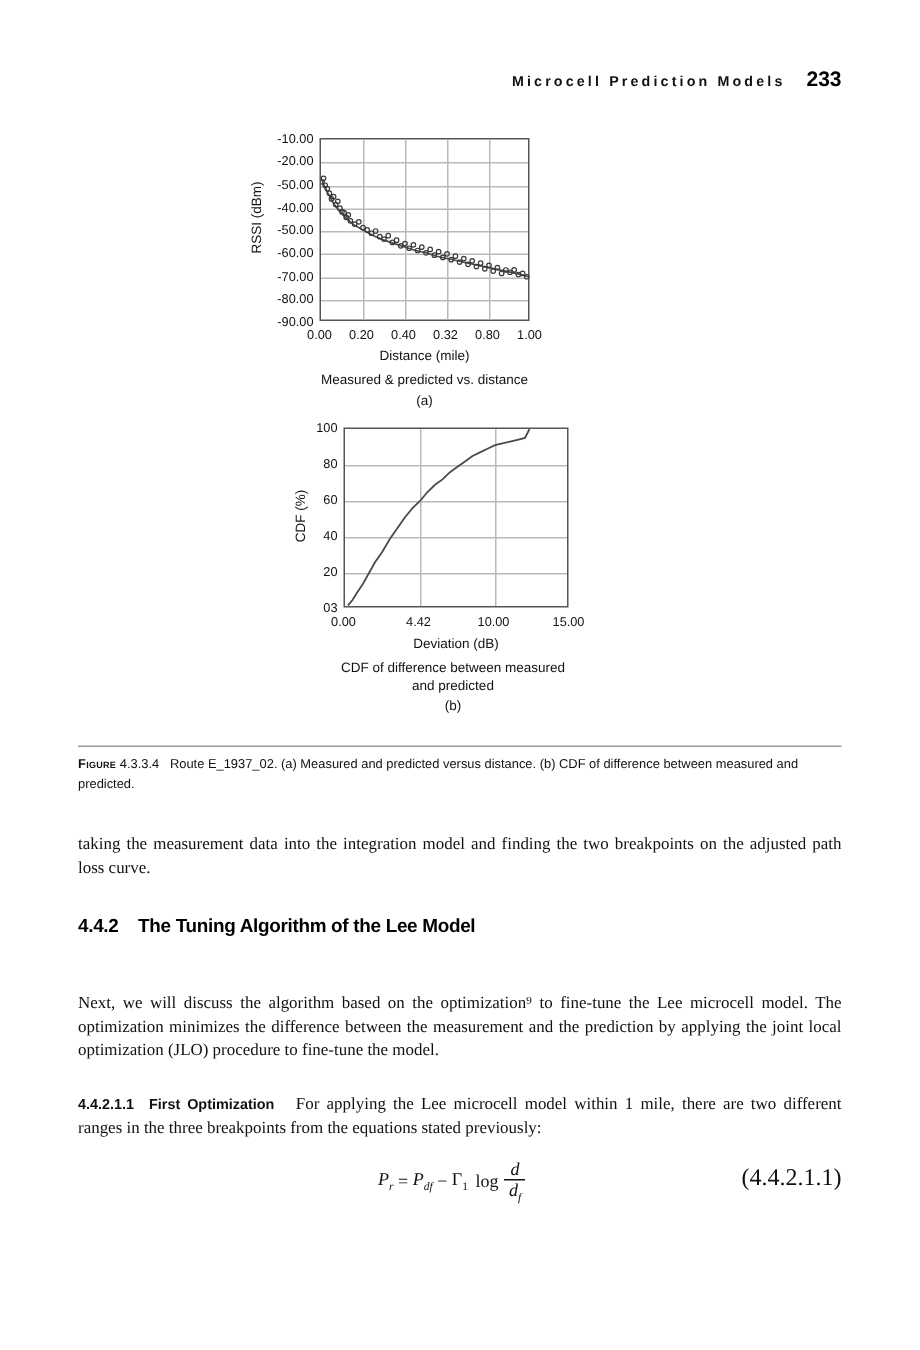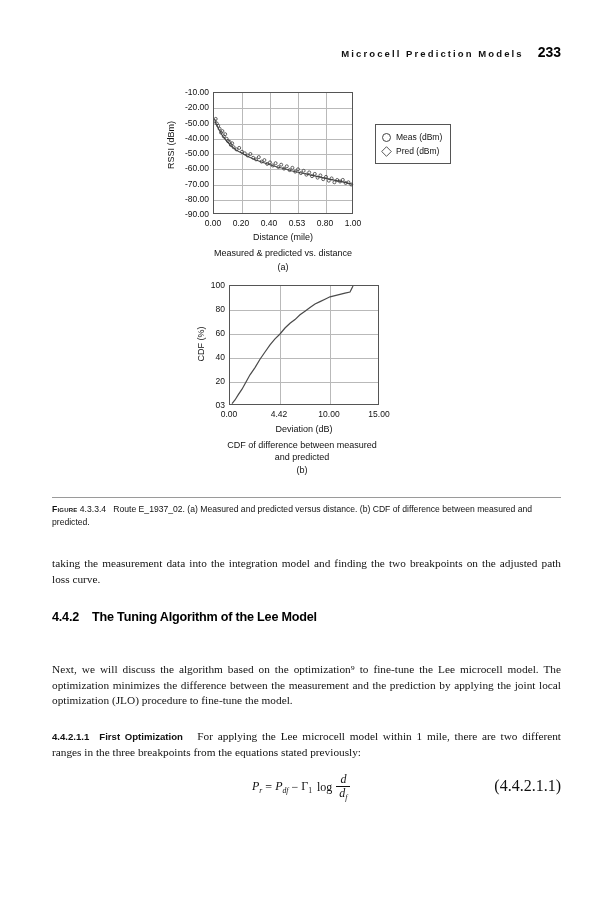--- a/index.html
+++ b/index.html
@@ -349,39 +349,29 @@
               <circle cx="131.6" cy="90.0" r="1.5"></circle>
                 <circle cx="134.4" cy="89.3" r="1.5"></circle>
               <circle cx="137.2" cy="91.5" r="1.5"></circle>
             </g>
           </svg>
         </div>
 
         <div class="xtick" style="left:46px; top:136px;">0.00</div>
         <div class="xtick" style="left:74px; top:136px;">0.20</div>
         <div class="xtick" style="left:102px; top:136px;">0.40</div>
-        <div class="xtick" style="left:130px; top:136px;">0.53</div>
+        <div class="xtick" style="left:130px; top:136px;">0.32</div>
         <div class="xtick" style="left:158px; top:136px;">0.80</div>
         <div class="xtick" style="left:186px; top:136px;">1.00</div>
 
         <div class="axis-title" style="left:46px; top:150px; width:140px;">Distance (mile)</div>
 
         <div class="caption-line" style="left:6px; top:166px; width:220px;">Measured &amp; predicted vs. distance</div>
         <div class="caption-line" style="left:6px; top:180px; width:220px;">(a)</div>
 
-        <div class="legend" style="left:208px; top:42px;">
-          <div class="legend-row">
-            <span class="legend-mark"></span>
-            <span>Meas (dBm)</span>
-          </div>
-          <div class="legend-row">
-            <span class="legend-mark diamond"></span>
-            <span>Pred (dBm)</span>
-          </div>
-        </div>
       </div>
     </div>
 
     <div class="chart chart-b">
       <div class="plot-wrap" style="width:250px;height:205px;">
 
         <div class="ylabel" style="left:-14px; top:62px; transform: rotate(-90deg);">CDF (%)</div>
 
         <div class="ytick" style="left:0; width:28px; top:8px;">100</div>
         <div class="ytick" style="left:0; width:28px; top:32px;">80</div>

